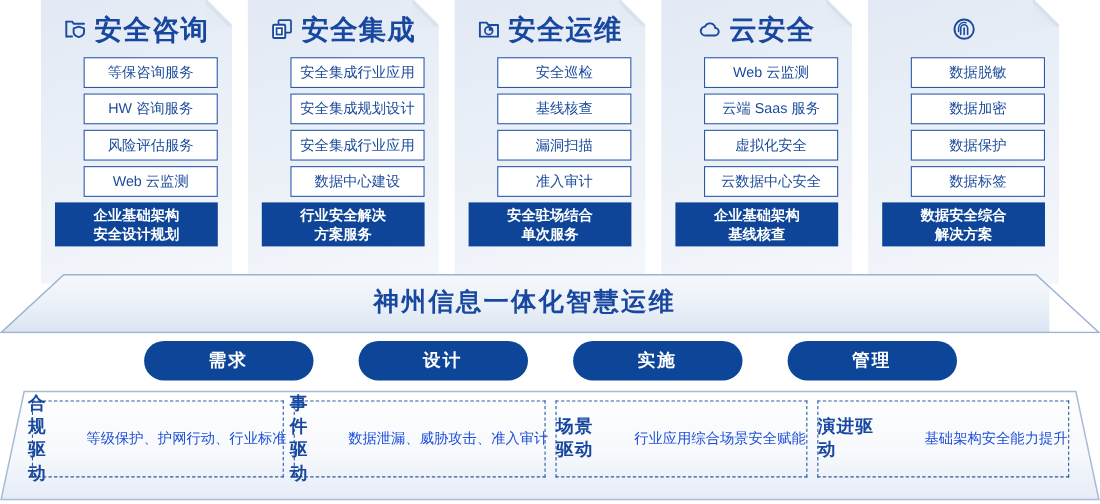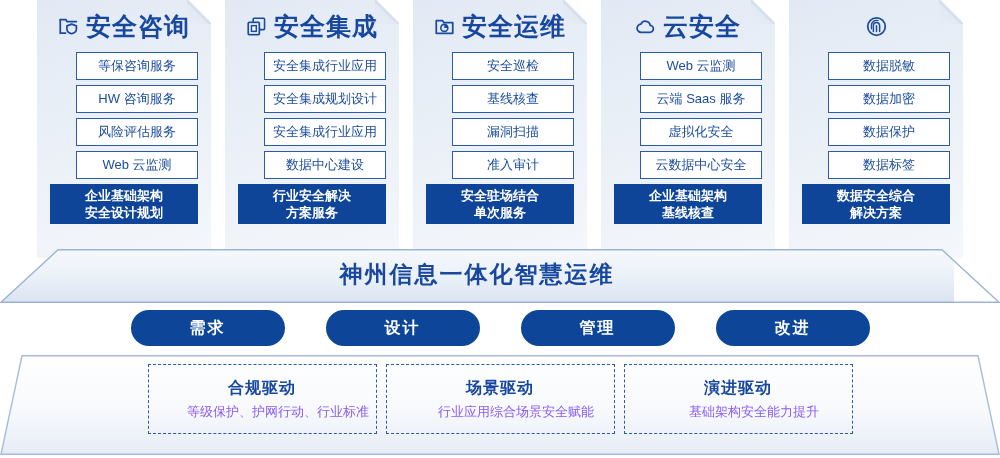--- a/index.html
+++ b/index.html
@@ -98,25 +98,25 @@
     clip-path: polygon(22px 0, 978px 0, 1000px 100px, 0 100px);
   }
   #base-border { position: absolute; left: 0; top: 355px; width: 1000px; height: 100px; pointer-events: none; }
   #drivers {
     position: absolute; left: 0; top: 355px; width: 1000px; height: 100px;
     display: flex; justify-content: center; gap: 9px; padding-top: 9px;
   }
   .driver {
     width: 229px; height: 70px;
     border: 1.6px dashed #2a5aa8;
-    display: flex; flex-direction: column; align-items: center; justify-content: center;
+    display: flex; align-items: center; justify-content: center;
     gap: 4px; background: transparent;
   }
   .driver-title { font-size: 16px; font-weight: bold; color: #17479e; letter-spacing: 1px; }
-  .driver-sub { font-size: 13px; color: #8b5cf6; white-space: nowrap; margin-left: 32px; }
+  .driver-sub { font-size: 13px; color: #1d4ed8; white-space: nowrap; margin-left: 32px; }
 </style>
 </head>
 <body>
 
 <div id="root">
 
   <div id="columns">
       <div class="pillar">
         <div class="pillar-head">
           <svg viewBox="0 0 24 24" class="hicon">
@@ -210,34 +210,38 @@
   <div id="banner">
     <span id="banner-title">神州信息一体化智慧运维</span>
   </div>
   <svg id="banner-edge" viewBox="0 0 1000 54" preserveAspectRatio="none">
     <path d="M58 0.8 L942 0.8 L999 53.2 L1 53.2 Z" fill="none" stroke="#9db3d4" stroke-width="1.4"></path>
   </svg>
 
   <div id="pills">
       <div class="pill">需求</div>
       <div class="pill">设计</div>
+      <div class="pill">实施</div>
       <div class="pill">管理</div>
-      <div class="pill">改进</div>
     </div>
 
   <div id="base"></div>
   <svg id="base-border" viewBox="0 0 1000 100" preserveAspectRatio="none">
     <path d="M22 0.8 L978 0.8 L999 99.2 L1 99.2 Z" fill="none" stroke="#a8bcd8" stroke-width="1.4"></path>
   </svg>
   <div id="drivers">
       <div class="driver">
         <div class="driver-title">合规驱动</div>
         <div class="driver-sub">等级保护、护网行动、行业标准</div>
       </div>
       <div class="driver">
+        <div class="driver-title">事件驱动</div>
+        <div class="driver-sub">数据泄漏、威胁攻击、准入审计</div>
+      </div>
+      <div class="driver">
         <div class="driver-title">场景驱动</div>
         <div class="driver-sub">行业应用综合场景安全赋能</div>
       </div>
       <div class="driver">
         <div class="driver-title">演进驱动</div>
         <div class="driver-sub">基础架构安全能力提升</div>
       </div>
     </div>
 
 </div>

